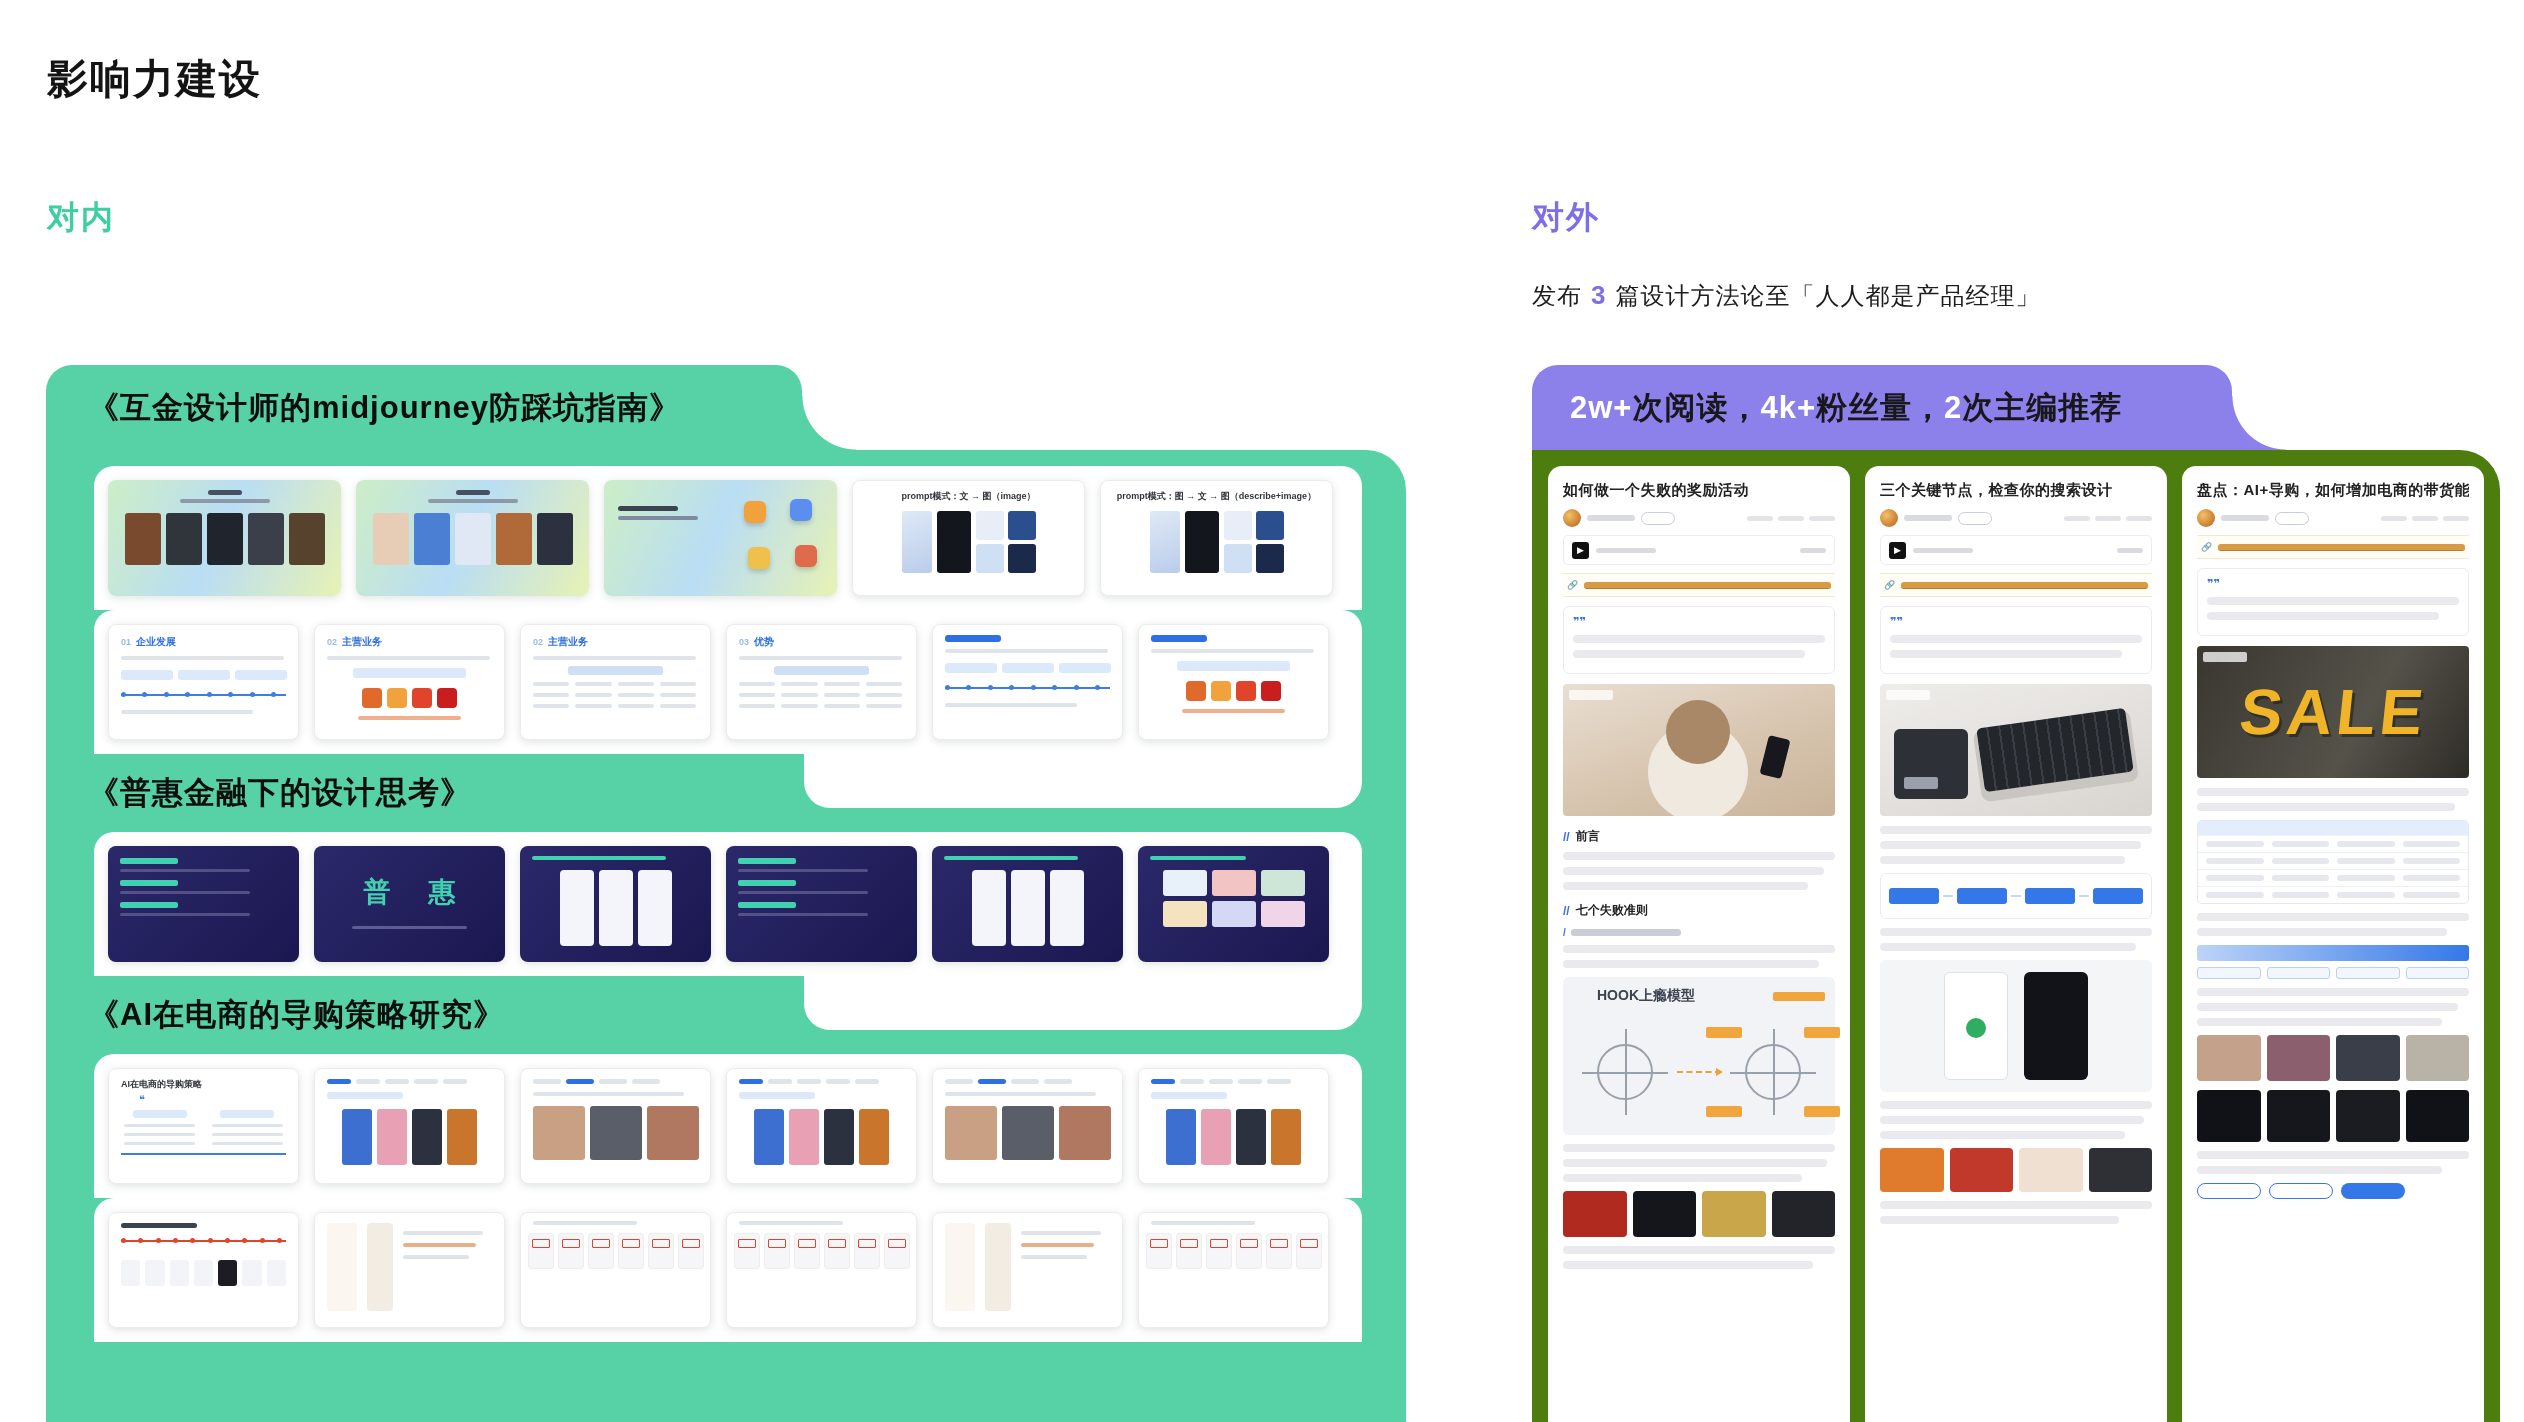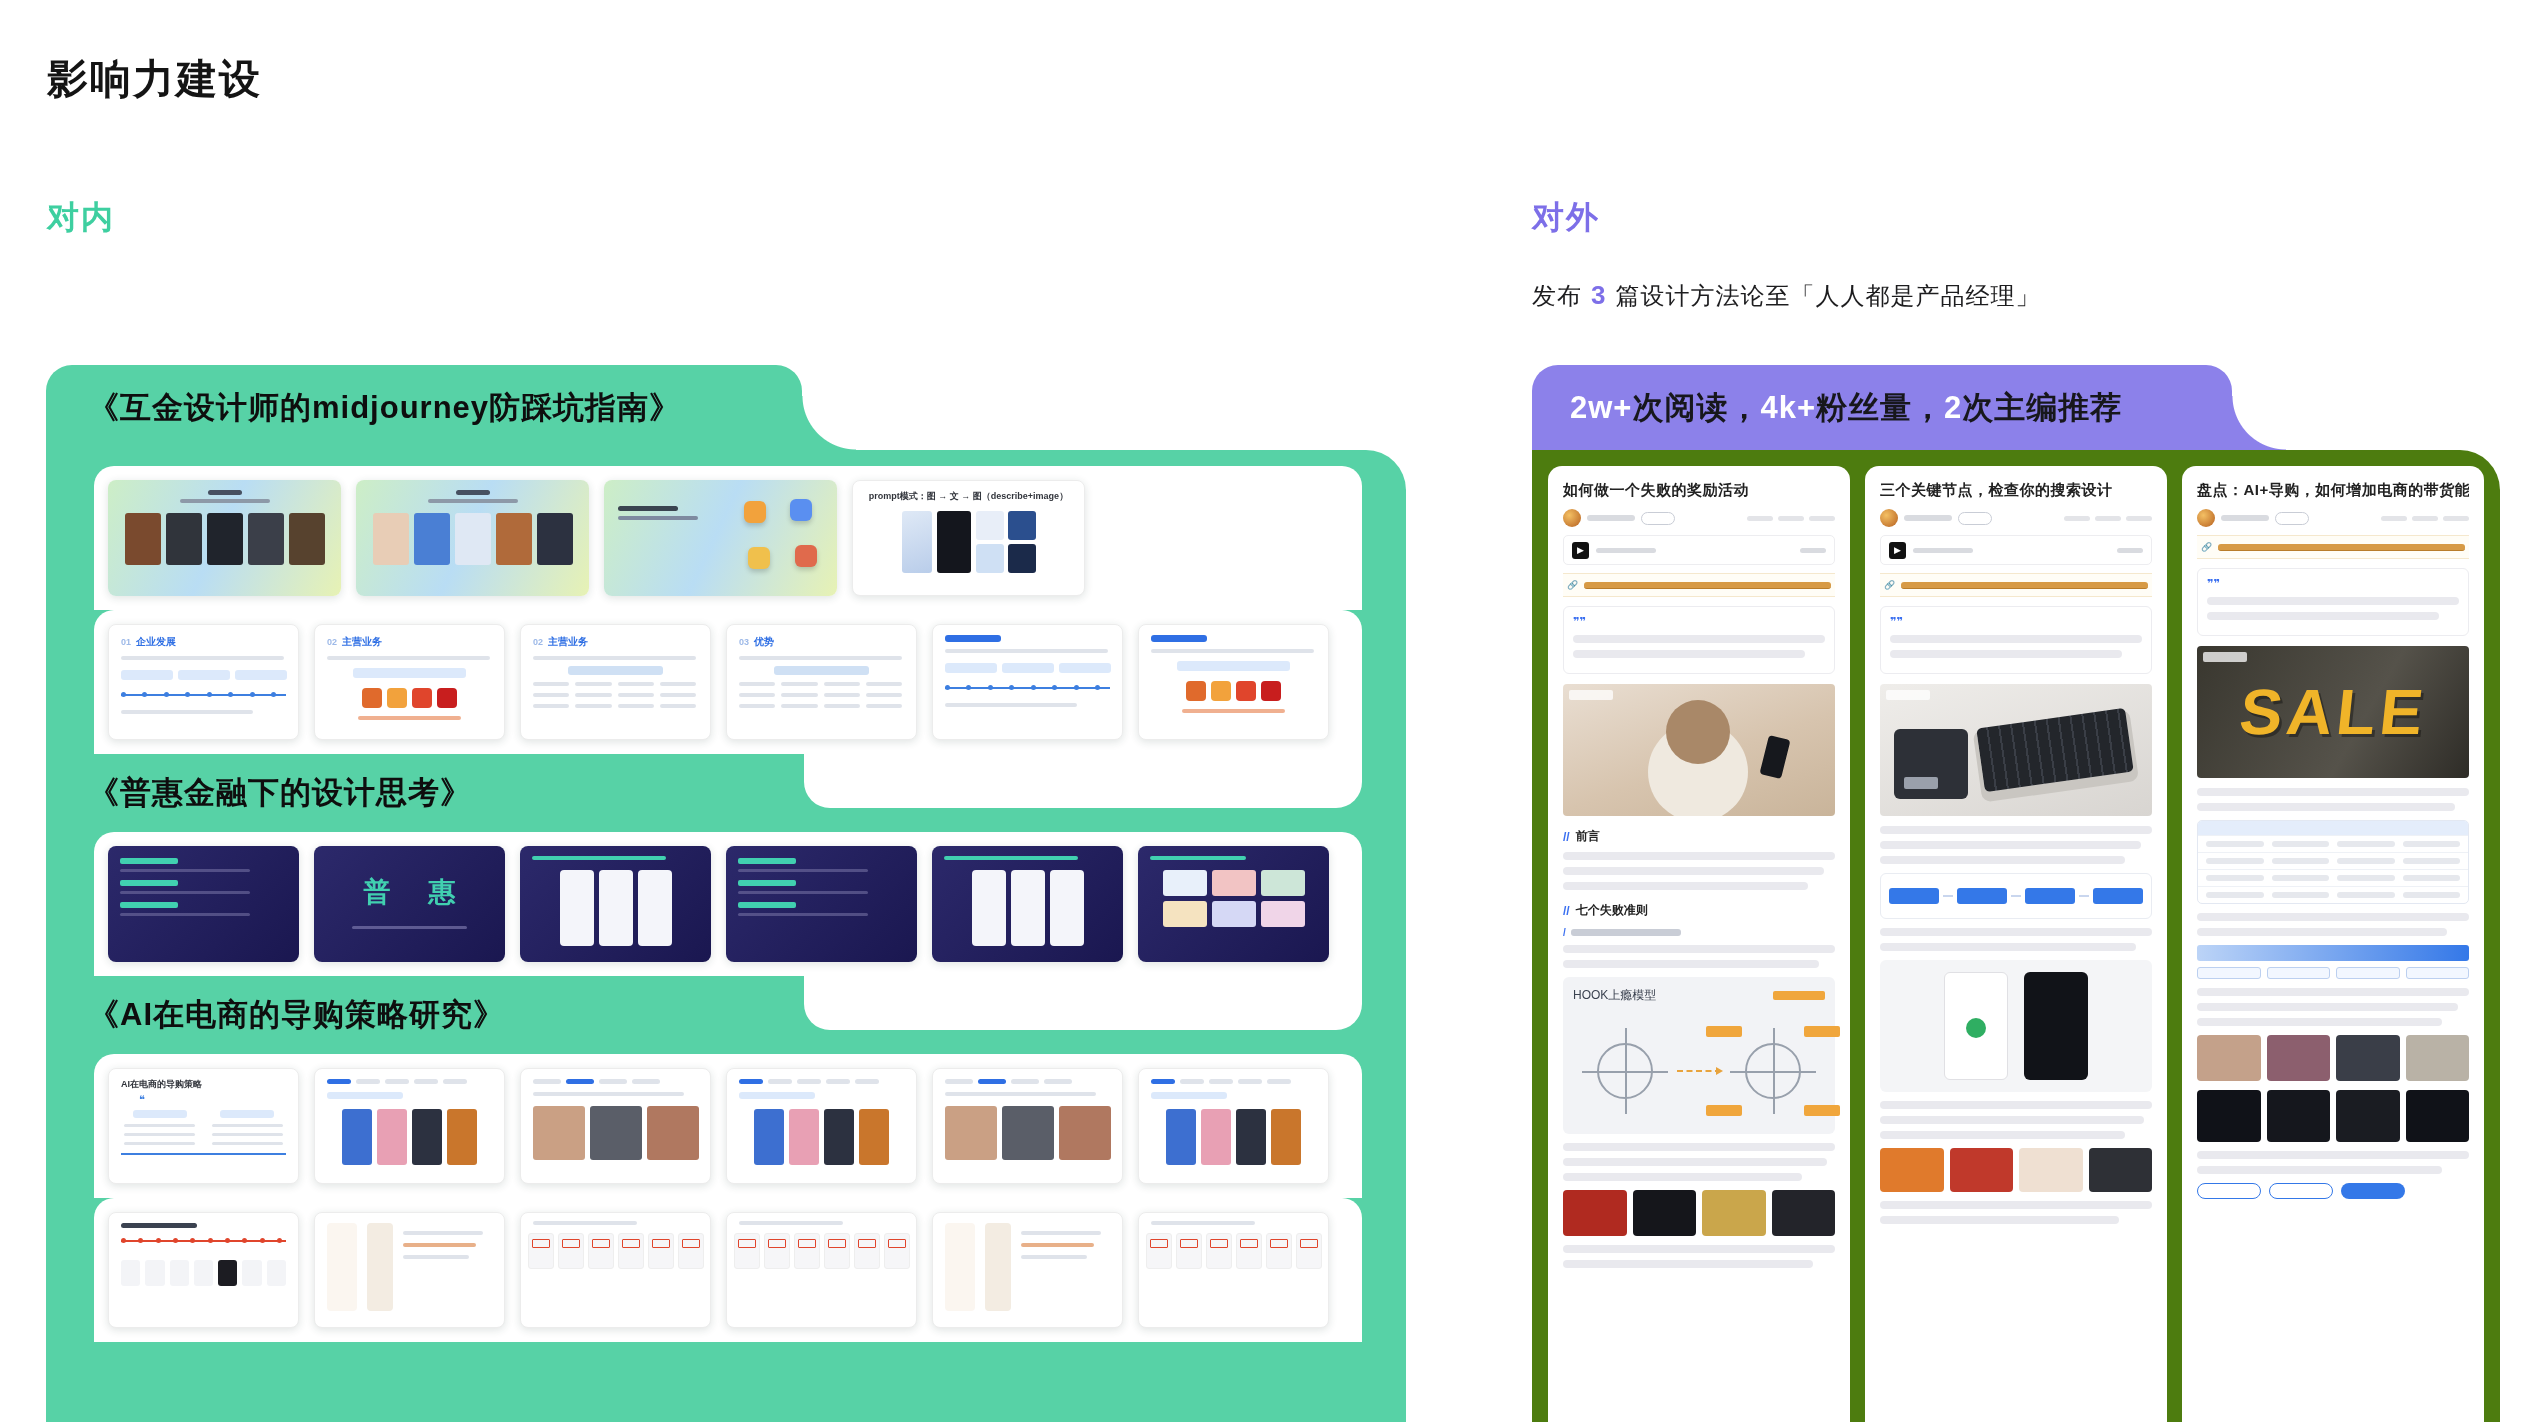--- a/index.html
+++ b/index.html
@@ -96,21 +96,21 @@
   .a-line { height:8px; border-radius:4px; background:#e9e9ee; margin:7px 0; }
   .a-h { display:flex; gap:6px; align-items:center; margin:12px 0 6px 0; }
   .a-h .slashes { color:#3a6ff0; font-weight:bold; font-size:12px; }
   .a-h .h-txt { font-size:12px; font-weight:bold; color:#222; }
   .sub-h { display:flex; gap:5px; align-items:center; margin:8px 0 4px 0; }
   .sub-slash { color:#3a6ff0; font-weight:bold; font-size:10px; }
   .sub-bar { width:110px; height:7px; border-radius:3px; background:#c9cdd6; }
 
   .hook-box { background:#f2f3f6; border-radius:6px; padding:10px; margin:9px 0; }
   .hook-head { display:flex; justify-content:space-between; align-items:center; margin-bottom:10px; }
-  .hook-label { font-size:12px; font-weight:normal; color:#3b4250; }
+  .hook-label { font-size:14px; font-weight:bold; color:#3b4250;margin-left:24px; }
   .hook-orange { width:52px; height:9px; background:#f0a63c; border-radius:2px; }
   .hook-flex { display:flex; align-items:center; justify-content:space-around; padding:14px 4px 10px; }
   .hook-unit { position:relative; width:86px; height:86px; display:flex; align-items:center; justify-content:center; }
   .hook-c { width:56px; height:56px; border:2px solid #98a0ac; border-radius:50%; position:relative; }
   .hook-unit::before { content:''; position:absolute; left:50%; top:0; bottom:0; width:2px; background:#98a0ac; }
   .hook-unit::after { content:''; position:absolute; top:50%; left:0; right:0; height:2px; background:#98a0ac; }
   .hook-arrow { width:44px; border-top:2px dashed #e8a33d; position:relative; }
   .hook-arrow::after { content:''; position:absolute; right:-2px; top:-5px; border-left:7px solid #e8a33d; border-top:4px solid transparent; border-bottom:4px solid transparent; }
   .chip { position:absolute; width:36px; height:11px; background:#f0a63c; border-radius:2px; }
   .c1{left:-24px;top:-2px;} .c2{right:-24px;top:-2px;} .c3{left:-24px;bottom:-2px;} .c4{right:-24px;bottom:-2px;}
@@ -185,20 +185,33 @@
             <div style="margin: 26px 0px 0px 14px;">
               <div class="ln" style="width: 60px; height: 5px; background: rgb(58, 68, 80);"></div>
               <div class="ln" style="width: 80px; height: 4px; background: rgb(126, 138, 160); margin-top: 5px;"></div>
             </div>
             <div style="position: absolute; width: 22px; height: 22px; border-radius: 6px; background: rgb(242, 162, 60); left: 60%; top: 18%; box-shadow: rgba(0, 0, 0, 0.18) 0px 3px 5px;"></div>
             <div style="position: absolute; width: 22px; height: 22px; border-radius: 6px; background: rgb(90, 143, 240); left: 80%; top: 16%; box-shadow: rgba(0, 0, 0, 0.18) 0px 3px 5px;"></div>
             <div style="position: absolute; width: 22px; height: 22px; border-radius: 6px; background: rgb(240, 192, 76); left: 62%; top: 58%; box-shadow: rgba(0, 0, 0, 0.18) 0px 3px 5px;"></div>
             <div style="position: absolute; width: 22px; height: 22px; border-radius: 6px; background: rgb(224, 106, 76); left: 82%; top: 56%; box-shadow: rgba(0, 0, 0, 0.18) 0px 3px 5px;"></div>
           </div>
           <div class="slide sw1">
+            <div class="s-label">prompt模式：文 → 图（image）</div>
+            <div class="s-row" style="margin-top: 8px;">
+              <div class="tile" style="width: 30px; height: 62px; background: linear-gradient(160deg, rgb(223, 233, 246), rgb(185, 205, 234));"></div>
+              <div class="tile" style="width: 34px; height: 62px; background: rgb(20, 22, 29);"></div>
+              <div style="display: grid; grid-template-columns: 28px 28px; gap: 4px;">
+                <div class="tile" style="width: 28px; height: 29px; background: rgb(232, 238, 248);"></div>
+                <div class="tile" style="width: 28px; height: 29px; background: rgb(43, 79, 142);"></div>
+                <div class="tile" style="width: 28px; height: 29px; background: rgb(207, 224, 244);"></div>
+                <div class="tile" style="width: 28px; height: 29px; background: rgb(27, 42, 74);"></div>
+              </div>
+            </div>
+          </div>
+          <div class="slide sw1">
             <div class="s-label">prompt模式：图 → 文 → 图（describe+image）</div>
             <div class="s-row" style="margin-top: 8px;">
               <div class="tile" style="width: 30px; height: 62px; background: linear-gradient(160deg, rgb(223, 233, 246), rgb(185, 205, 234));"></div>
               <div class="tile" style="width: 34px; height: 62px; background: rgb(20, 22, 29);"></div>
               <div style="display: grid; grid-template-columns: 28px 28px; gap: 4px;">
                 <div class="tile" style="width: 28px; height: 29px; background: rgb(232, 238, 248);"></div>
                 <div class="tile" style="width: 28px; height: 29px; background: rgb(43, 79, 142);"></div>
                 <div class="tile" style="width: 28px; height: 29px; background: rgb(207, 224, 244);"></div>
                 <div class="tile" style="width: 28px; height: 29px; background: rgb(27, 42, 74);"></div>
               </div>

